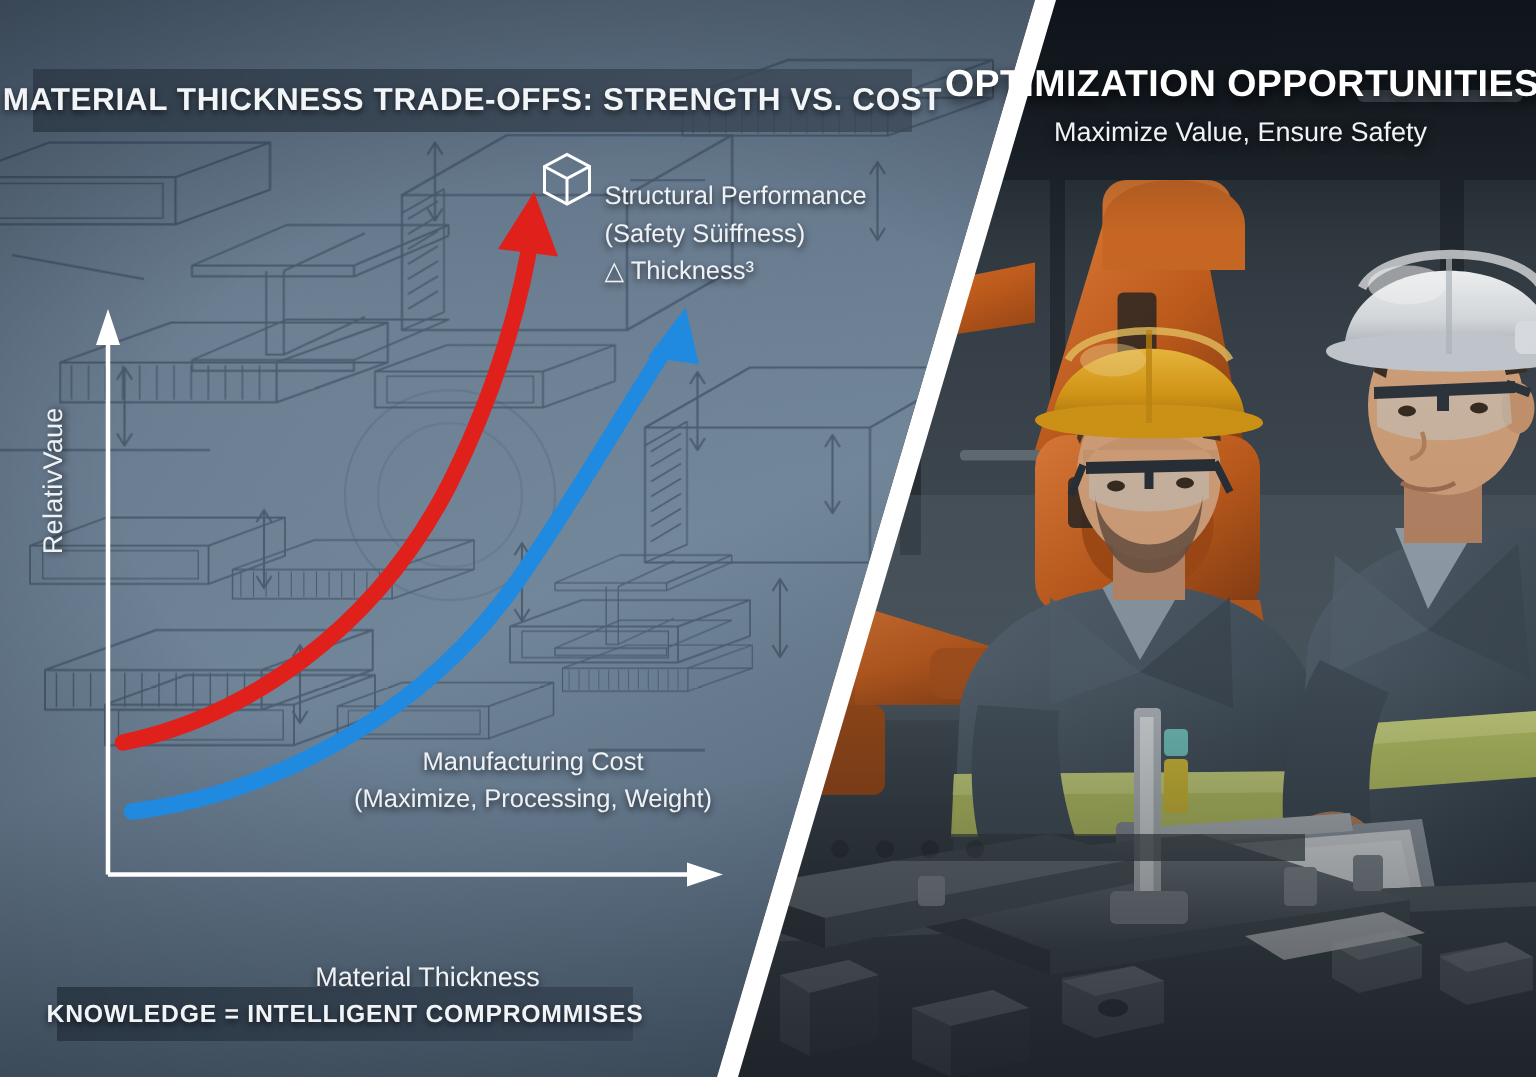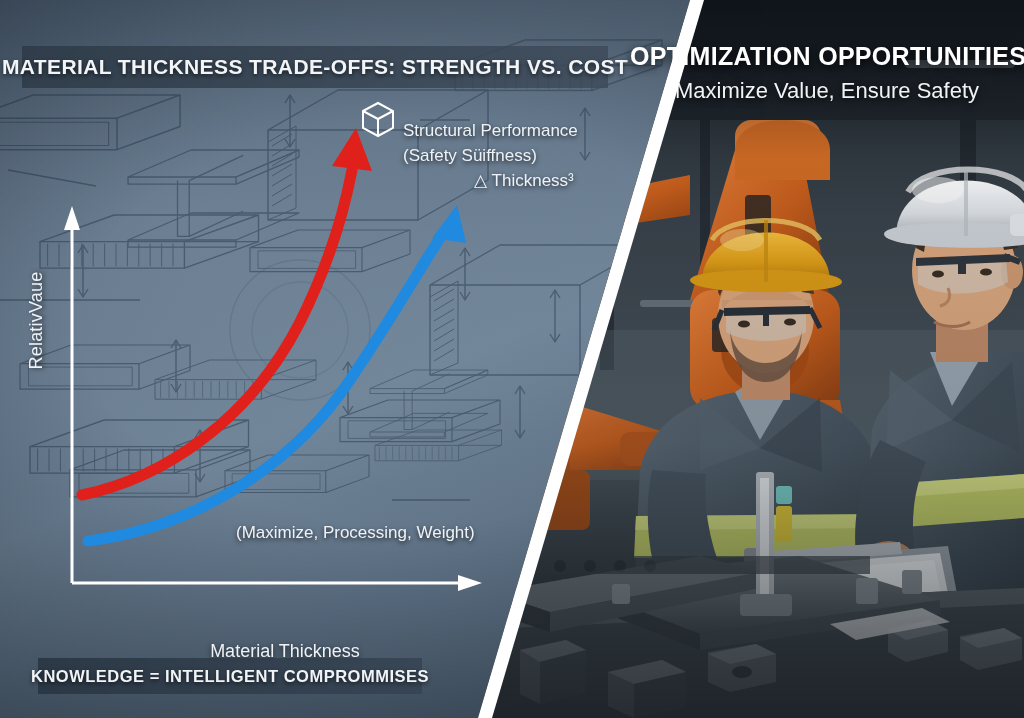--- a/index.html
+++ b/index.html
@@ -35,42 +35,42 @@
   #title-band{position:absolute;left:22px;top:46px;width:586px;height:42px;
     background:linear-gradient(90deg,rgba(46,58,71,.88),rgba(60,73,88,.80));}
   #chart-title{position:absolute;left:22px;top:46px;width:586px;height:42px;
     display:flex;align-items:center;justify-content:center;
     color:#f2f5f8;font-size:21px;font-weight:bold;letter-spacing:.4px;
     text-shadow:0 2px 4px rgba(0,0,0,.6);white-space:nowrap;}
 
   .annot{position:absolute;color:#eef2f6;text-shadow:0 2px 5px rgba(0,0,0,.75);
     font-size:17px;line-height:25px;white-space:nowrap;}
   #perf-annot{left:403px;top:118px;}
-  #perf-annot .l3{display:block;text-align:right;padding-right:4px;}
+  #perf-annot .l3{display:block;padding-right:4px;}
   #cost-annot{left:236px;top:495px;text-align:center;}
 
   #y-axis-label{position:absolute;left:-24px;top:310px;width:120px;
     transform:rotate(-90deg);color:#eef2f6;font-size:18px;letter-spacing:.2px;
     text-shadow:0 2px 5px rgba(0,0,0,.7);text-align:center;}
   #x-axis-label{position:absolute;left:180px;top:600px;width:210px;text-align:center;
     color:#eef2f6;font-size:18px;text-shadow:0 2px 5px rgba(0,0,0,.7);margin-top:41px;}
 
   #footer-band{position:absolute;left:38px;top:658px;width:384px;height:36px;
     background:linear-gradient(90deg,rgba(40,52,65,.88),rgba(52,65,80,.78));}
   #footer-text{position:absolute;left:38px;top:658px;width:384px;height:36px;
     display:flex;align-items:center;justify-content:center;color:#f1f4f7;
     font-size:16.5px;font-weight:bold;letter-spacing:.5px;
     text-shadow:0 2px 4px rgba(0,0,0,.6);white-space:nowrap;}
 
   
   #photo-title{position:absolute;left:630px;top:42px;width:394px;text-align:center;
     color:#ffffff;font-size:25px;font-weight:bold;letter-spacing:.3px;
     text-shadow:0 3px 8px rgba(0,0,0,.85);white-space:nowrap;}
   #photo-subtitle{position:absolute;left:630px;top:78px;width:394px;text-align:center;
-    color:#f0f3f6;font-size:22px;text-shadow:0 2px 7px rgba(0,0,0,.85);white-space:nowrap;}
+    color:#f0f3f6;font-size:18px;text-shadow:0 2px 7px rgba(0,0,0,.85);white-space:nowrap;}
 </style>
 </head>
 <body>
 
 <div id="stage">
 
   <div id="left-panel"></div>
 
   <svg id="blueprint" viewBox="0 0 1024 718" xmlns="http://www.w3.org/2000/svg">
     <defs>
@@ -228,21 +228,21 @@
   <div id="title-band"></div>
   <div id="chart-title">MATERIAL THICKNESS TRADE-OFFS: STRENGTH VS. COST</div>
 
   <div class="annot" id="perf-annot">
     <span>Structural Performance</span><br>
     <span>(Safety Süiffness)</span>
     <span class="l3">△ Thickness³</span>
   </div>
 
   <div class="annot" id="cost-annot">
-    <br>
+    <span>Manufacturing Cost</span><br>
     <span>(Maximize, Processing, Weight)</span>
   </div>
 
   <div id="y-axis-label">RelativVaue</div>
   <div id="x-axis-label">Material Thickness</div>
 
   <div id="footer-band"></div>
   <div id="footer-text">KNOWLEDGE = INTELLIGENT COMPROMMISES</div>
 
   <div id="right-panel">

